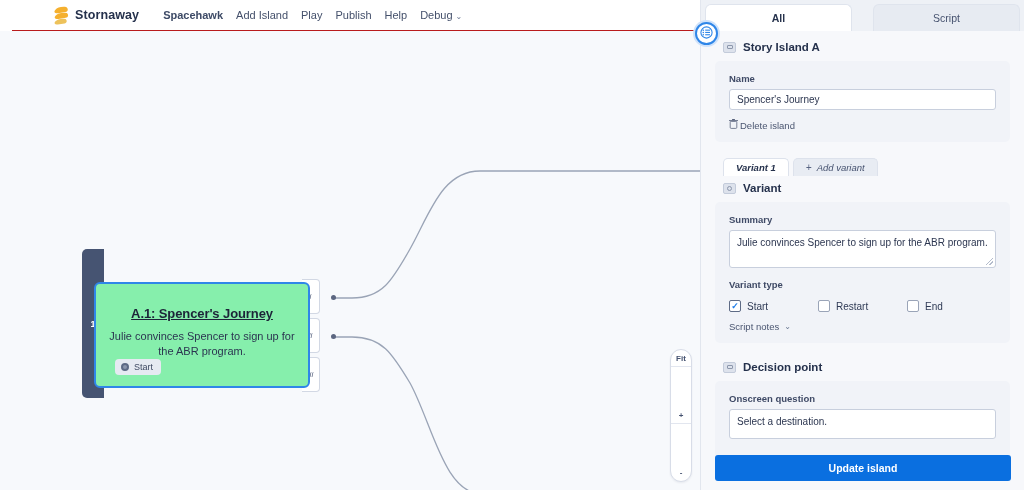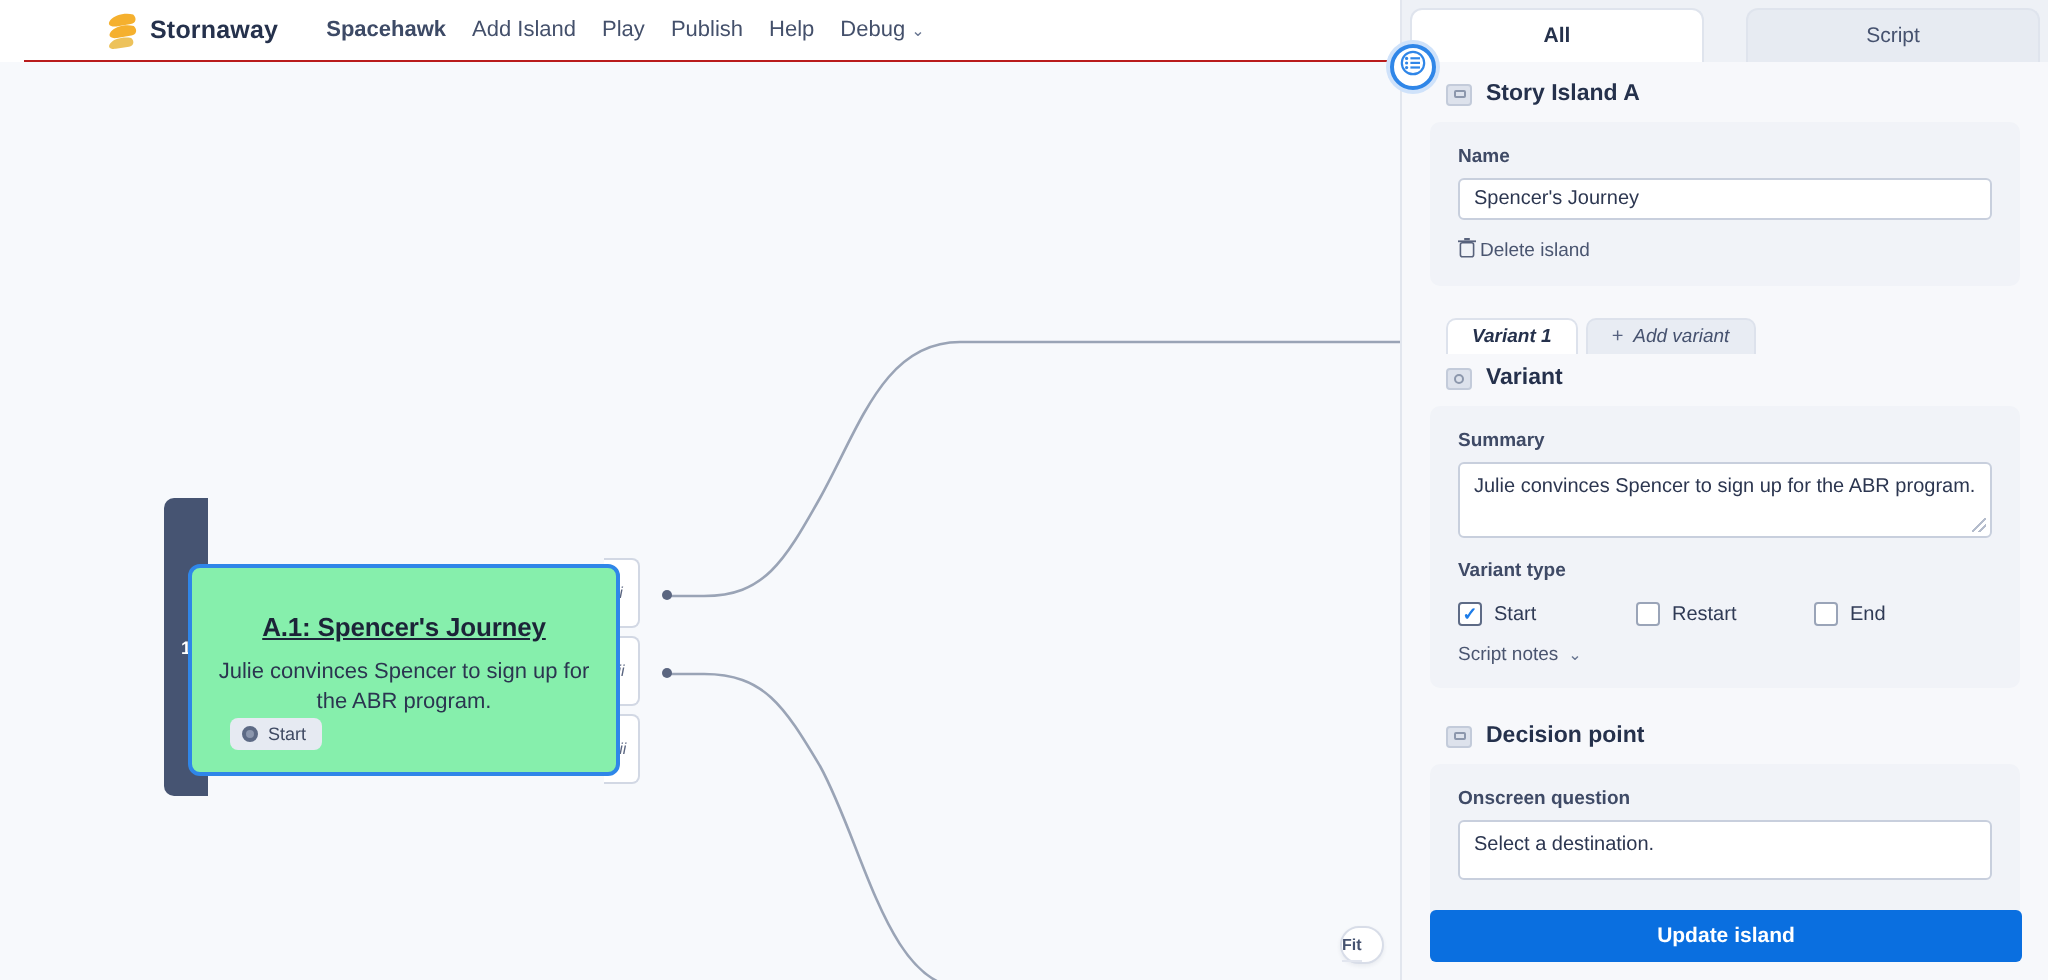--- a/index.html
+++ b/index.html
@@ -100,21 +100,21 @@
   .outdot {
     position: absolute; left: 331px;
     width: 5px; height: 5px; border-radius: 50%; background: #5b6680;
   }
 
   
   #zoomctl {
     position: absolute; right: 8px; bottom: 8px;
     width: 22px;
     background: #ffffff; border: 1px solid #d8dde8; border-radius: 11px;
-    display: flex; flex-direction: row;
+    display: flex; flex-direction: column;
     box-shadow: 0 1px 2px rgba(30,40,70,.07);
     gap: 40px;
   }
   .zoombtn {
     height: 17px; display: flex; align-items: center; justify-content: center;
     font-size: 8px; font-weight: bold; color: #46527011; color: #455270;
     border-bottom: 1px solid #e2e6ef; cursor: pointer;
   }
   .zoombtn:last-child { border-bottom: none; }
 

